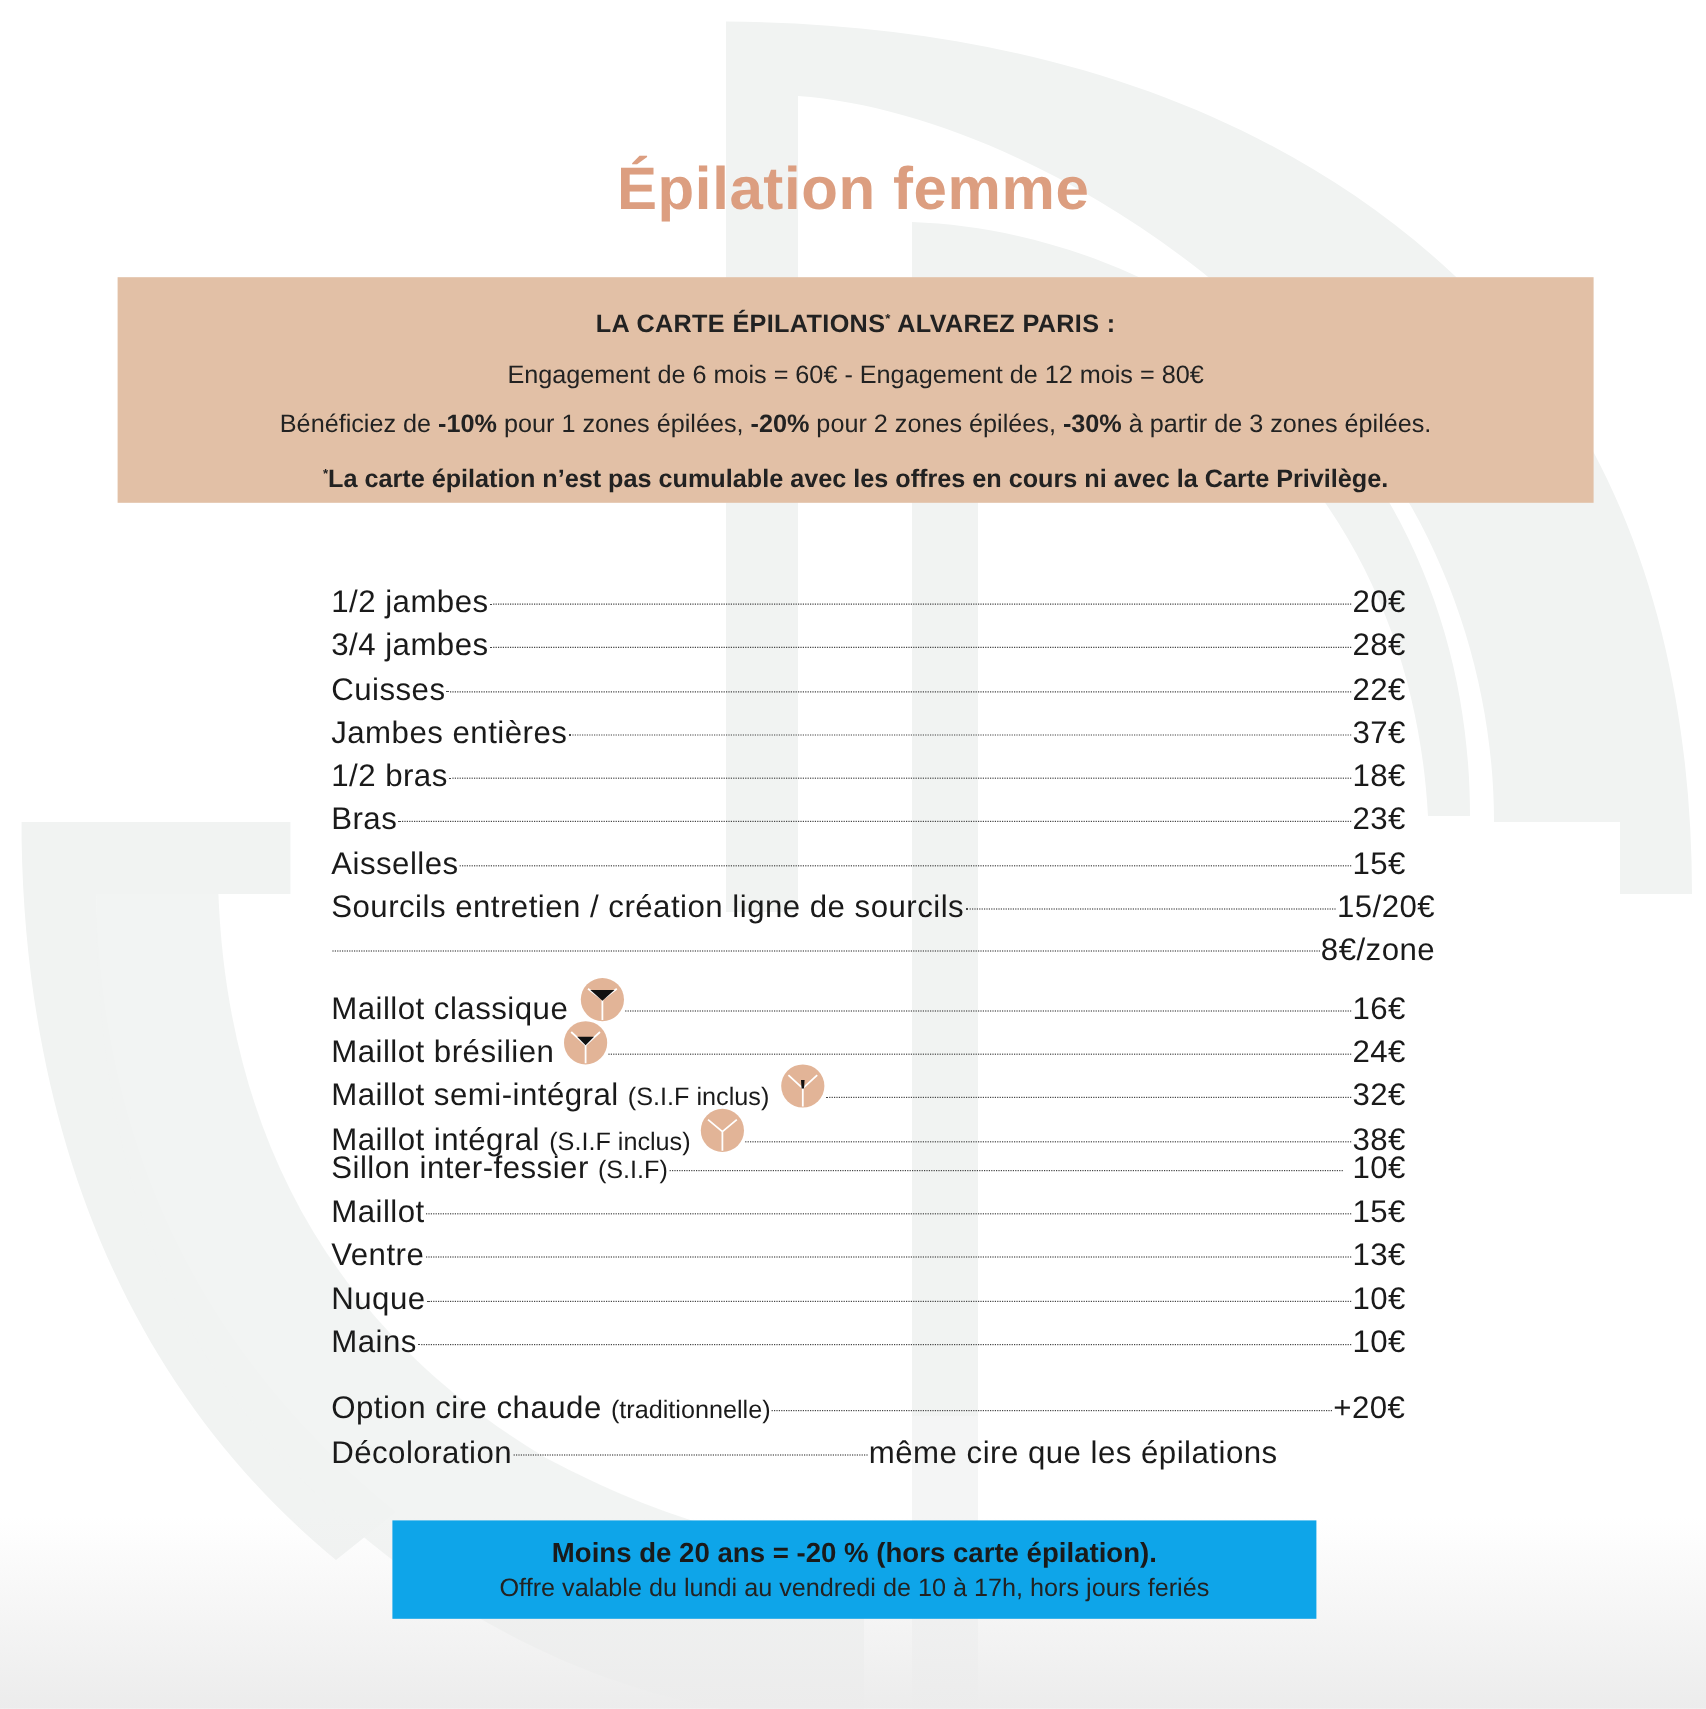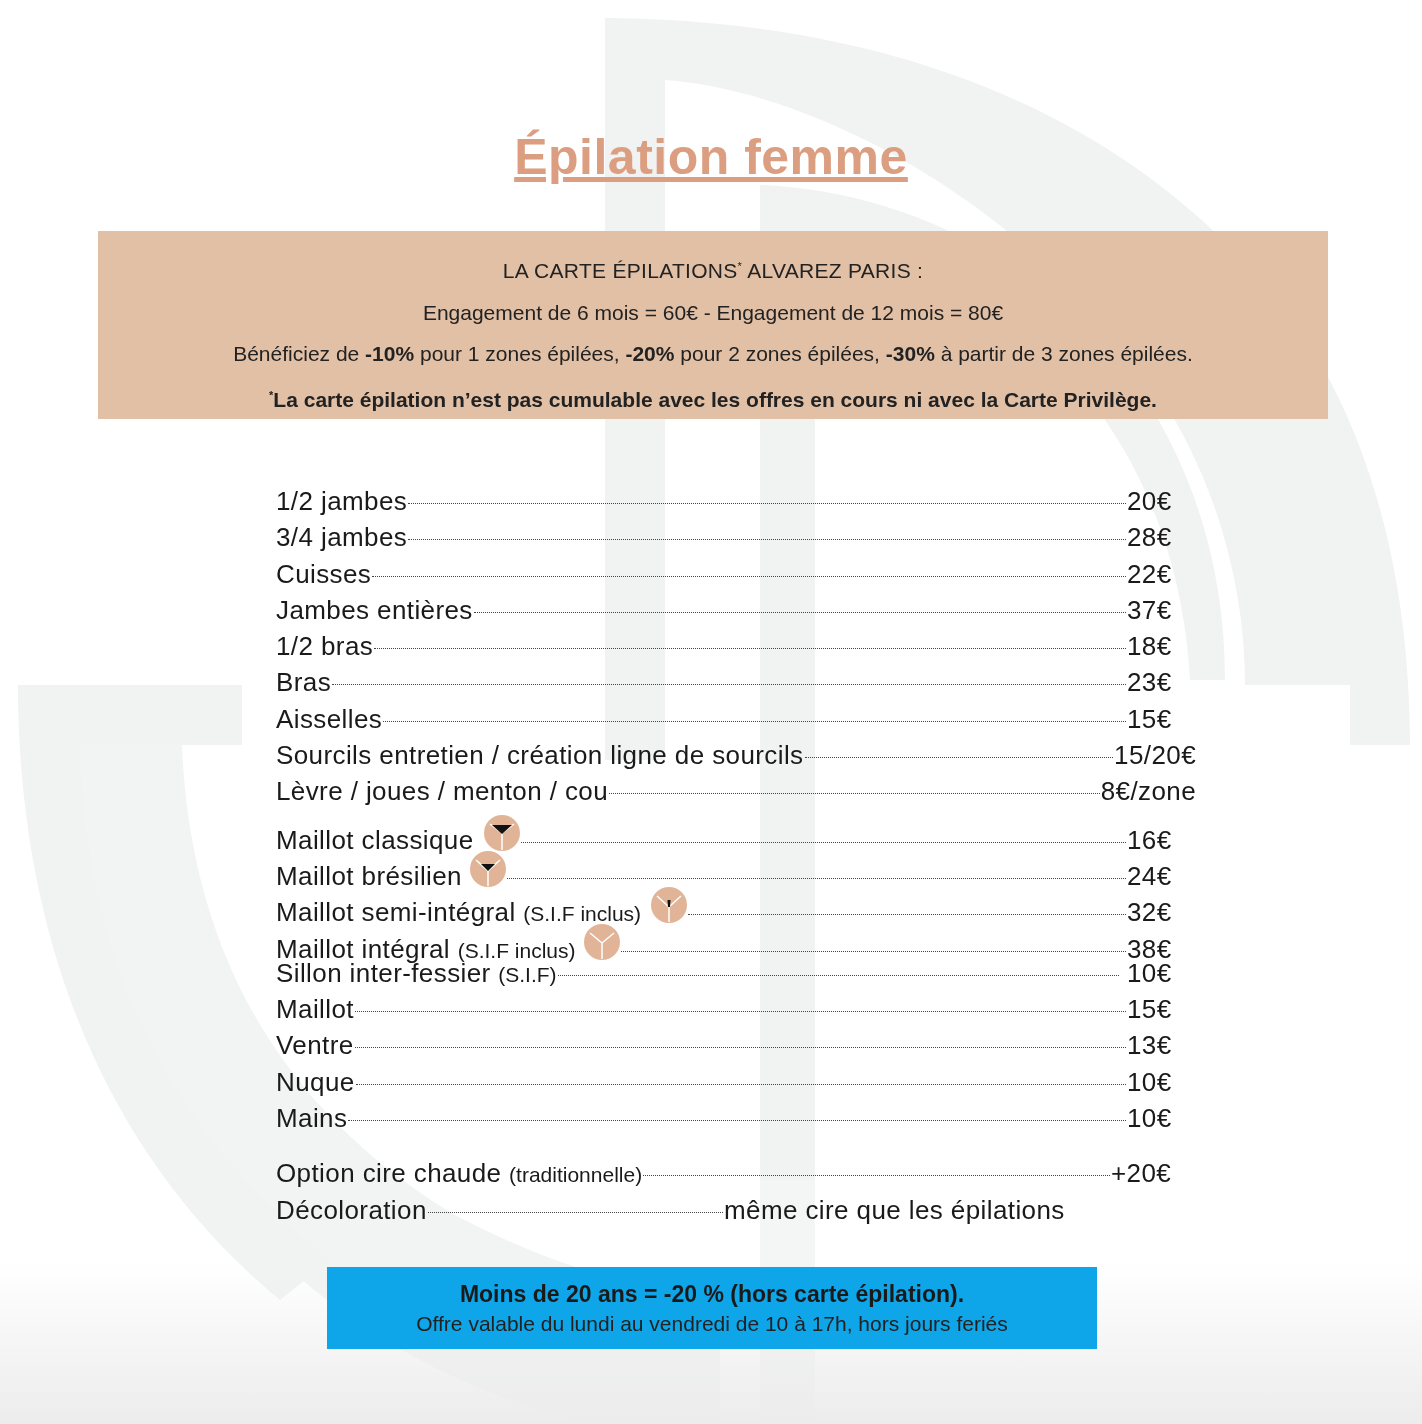--- a/index.html
+++ b/index.html
@@ -11,29 +11,29 @@
   }
   .bg-fade {
     position: absolute; left: 0; right: 0; bottom: 0; height: 160px;
     background: linear-gradient(to bottom, rgba(240,241,240,0) 0%, #ececec 100%);
     z-index: 0;
   }
   svg.watermark { position: absolute; left: 0; top: 0; z-index: 0; }
   .title {
     position: absolute; top: 128px; left: 0; width: 1422px; text-align: center;
     font-size: 50px; font-weight: bold; color: #dc9e80; letter-spacing: 0.5px;
-    z-index: 2; margin: 0; text-decoration: underline;
+    z-index: 2; margin: 0;
   }
   .card-box {
     position: absolute; left: 98px; top: 231px; width: 1230px; height: 188px;
     background: #e2c0a6; z-index: 2; text-align: center; box-sizing: border-box;
     padding-top: 15px;
   }
   .card-box .line { font-size: 21px; line-height: 41.5px; color: #222; white-space: nowrap; }
-  .card-box .heading { font-weight: normal; font-size: 21px; letter-spacing: 0.3px; }
+  .card-box .heading { font-weight: bold; font-size: 21px; letter-spacing: 0.3px; }
   .card-box .note { font-weight: bold; }
   .card-box sup { font-size: 11px; vertical-align: 8px; }
   .price-list {
     position: absolute; left: 276px; top: 486px; width: 920px; z-index: 2;
   }
   .row {
     display: flex; align-items: baseline; height: 36.3px; font-size: 26px;
     letter-spacing: 0.4px; color: #1a1a1a; white-space: nowrap;
   }
   .row .label { flex: 0 0 auto; }
@@ -139,21 +139,20 @@
     </div>
   <div class="row">
       <div class="price-col-end" style="display:flex;align-items:baseline">
         <span class="label">Sourcils entretien / création ligne de sourcils</span>
         <span class="dots"></span>
       </div>
       <span class="price">15/20€</span>
     </div>
   <div class="row">
       <div class="price-col-end" style="display:flex;align-items:baseline">
-        <span class="label">Lèvre / joues / menton / cou</span>
         <span class="dots"></span>
       </div>
       <span class="price">8€/zone</span>
     </div>
 
   <div class="row">
       <div class="price-col-end" style="display:flex;align-items:baseline">
     <span class="label">Maillot classique</span>
     <span class="zone-icon" style="margin-left:10px">
       <svg width="36" height="36" viewBox="0 0 36 36">

